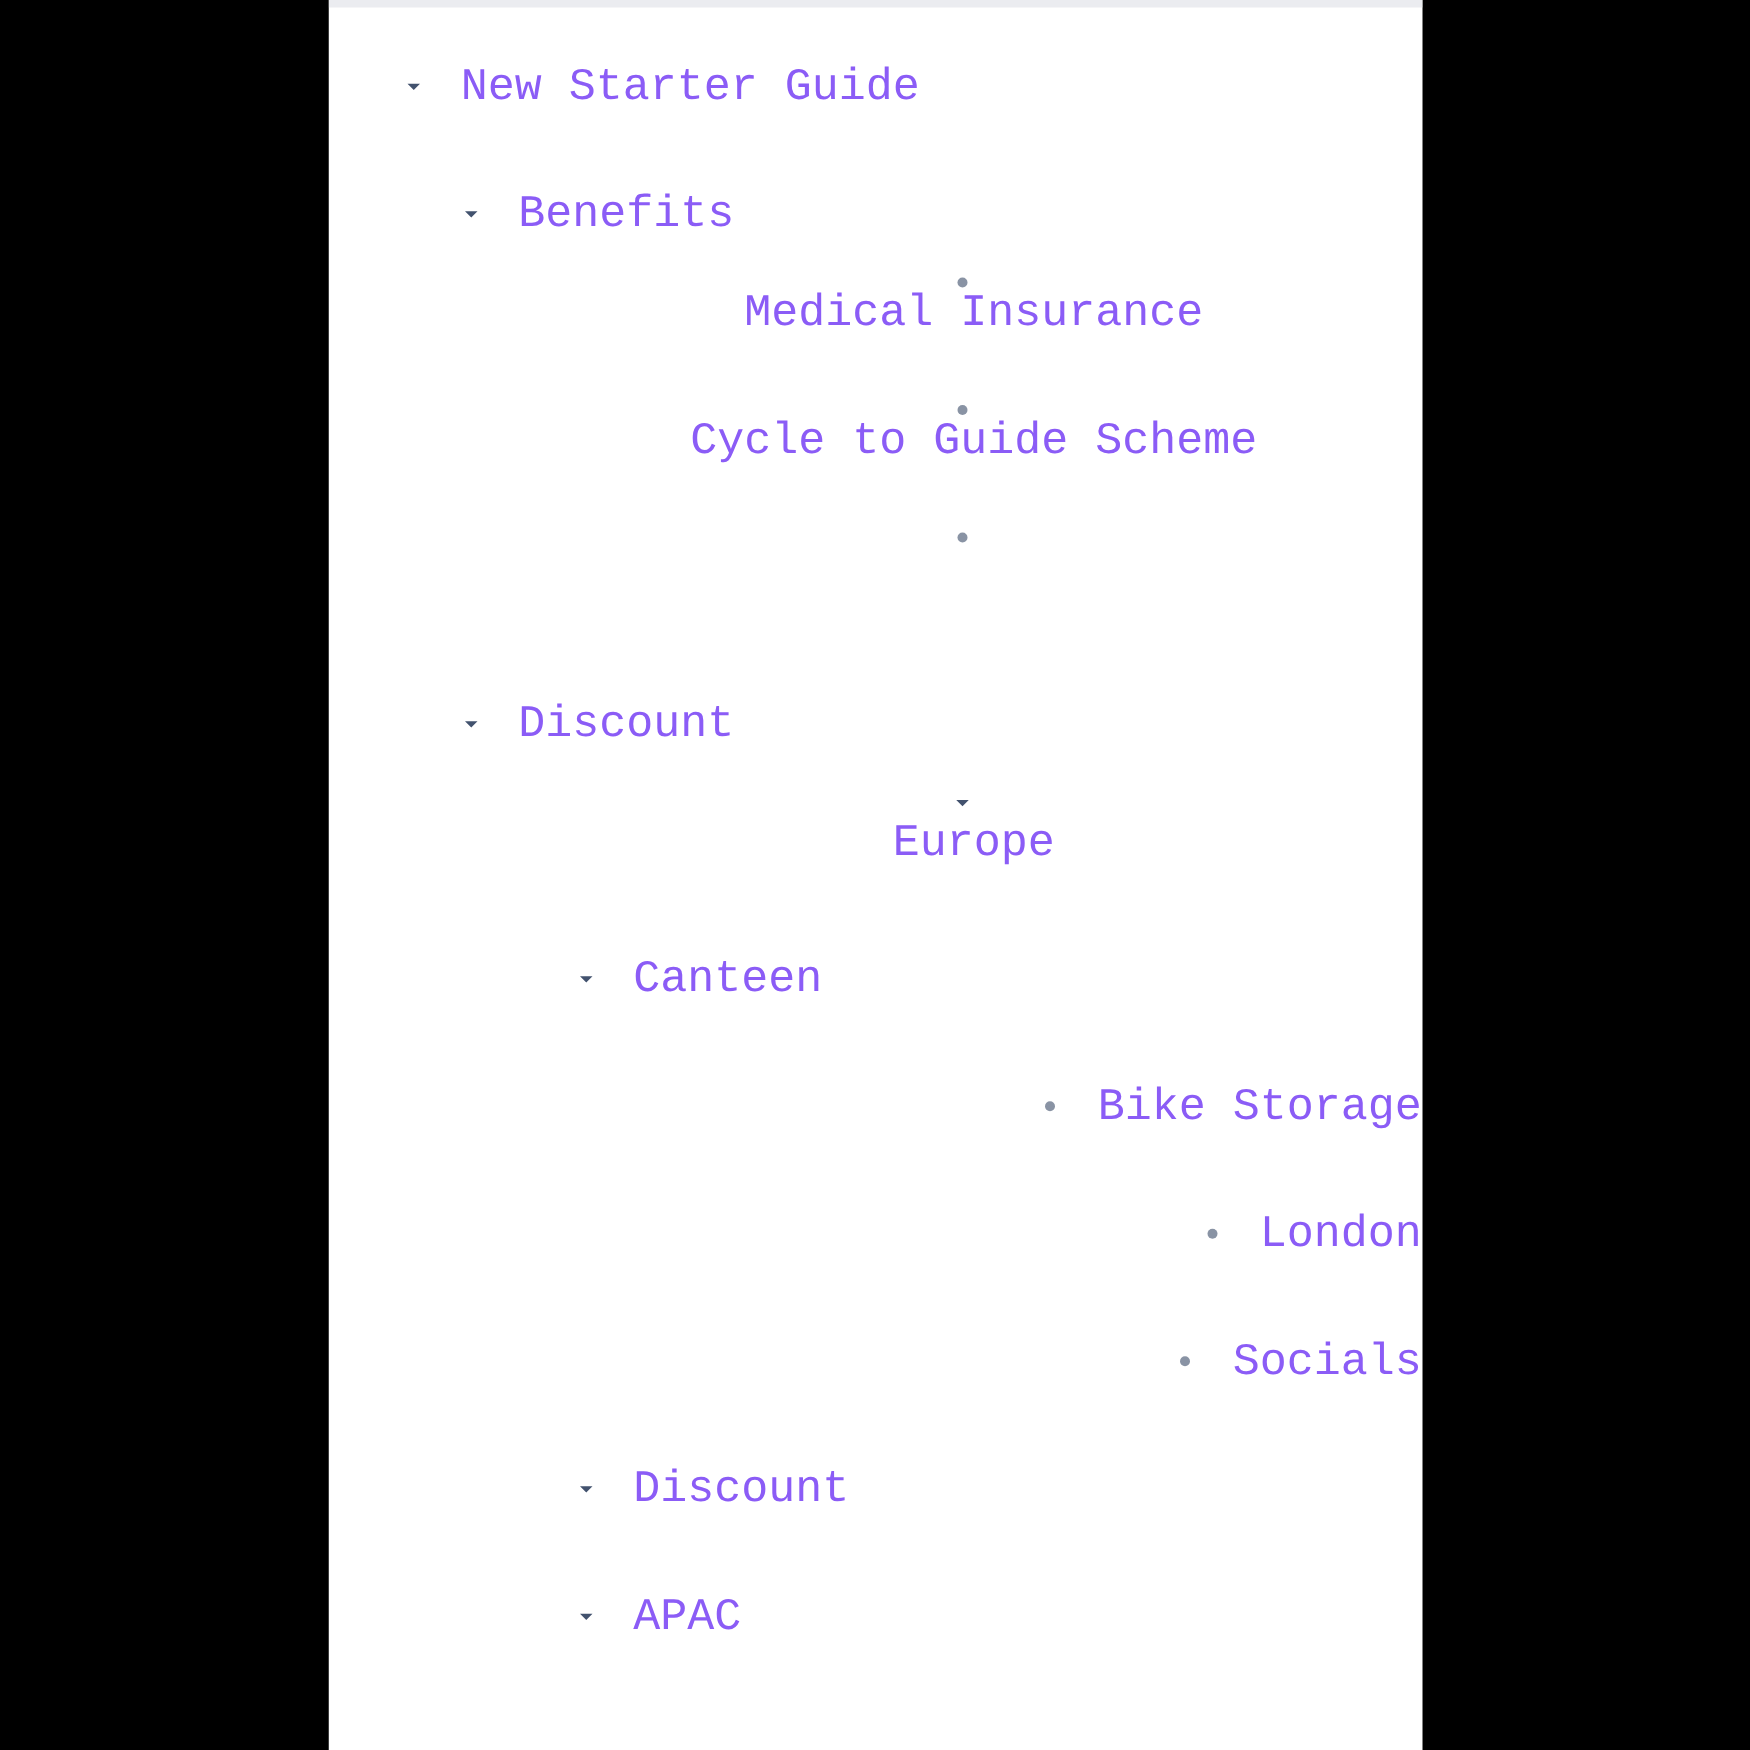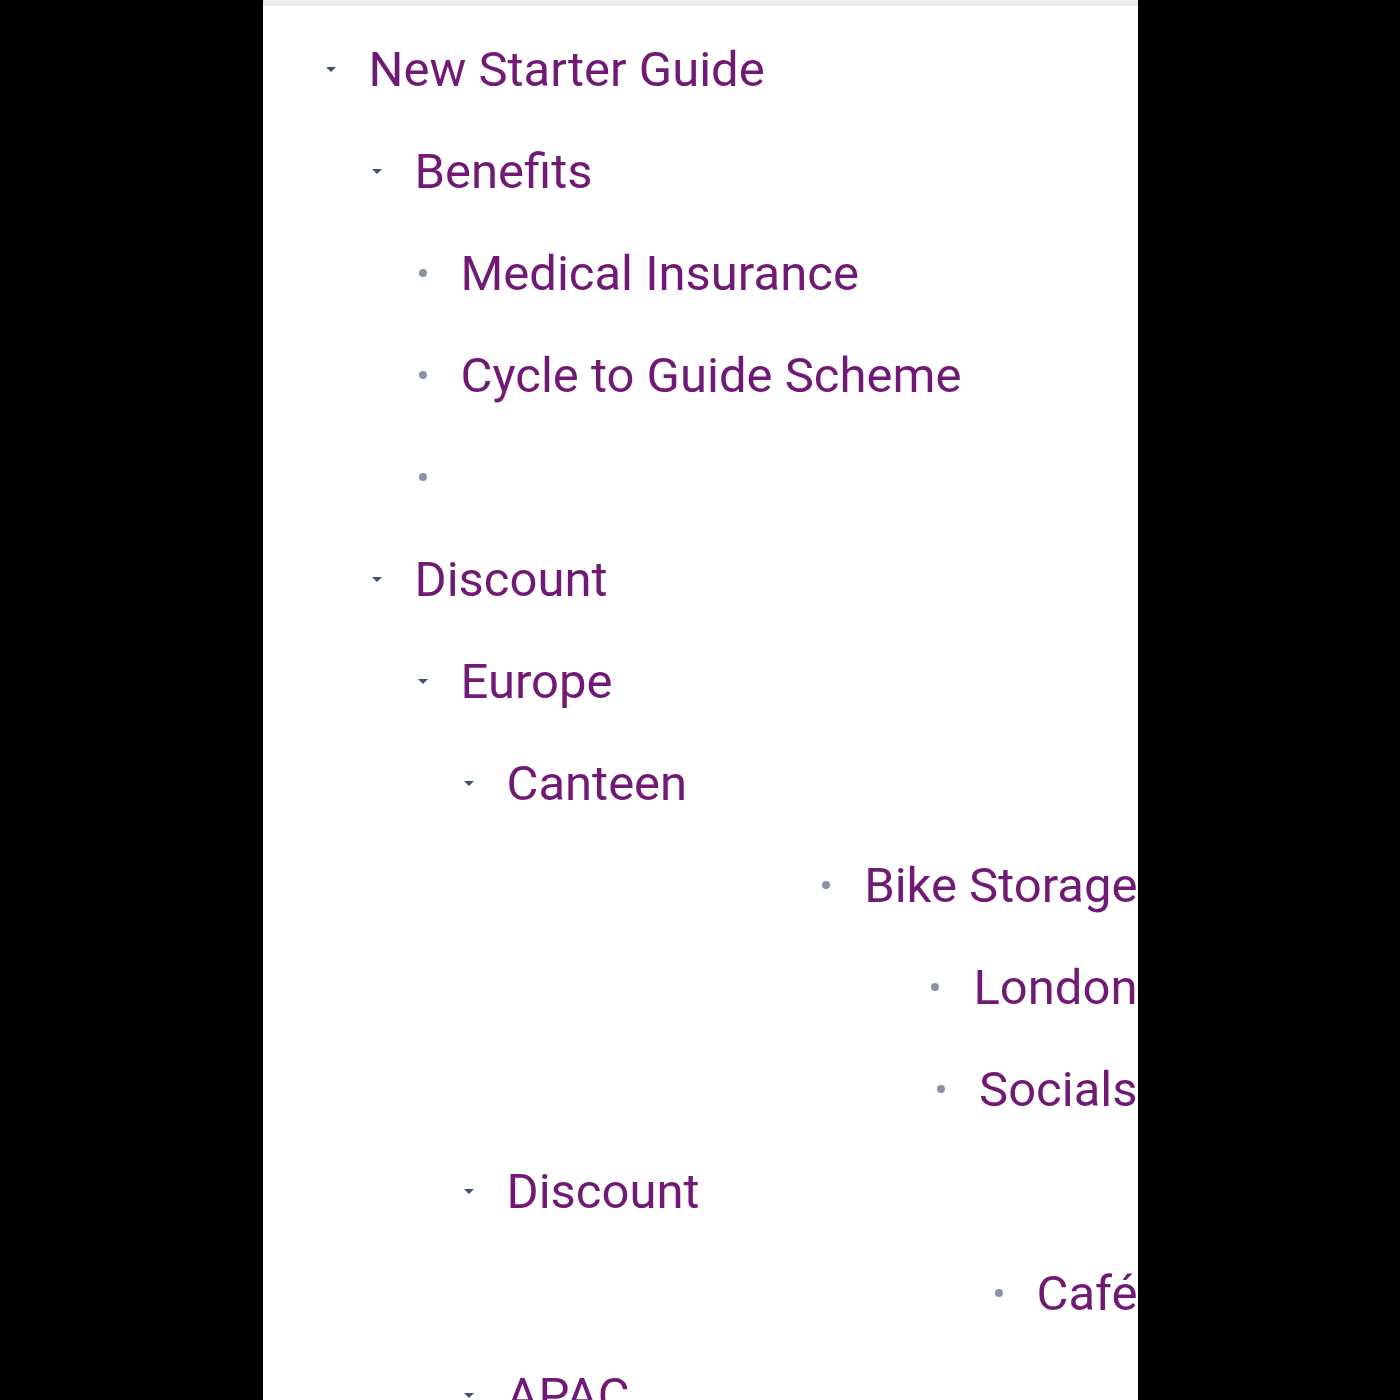--- a/index.html
+++ b/index.html
@@ -37,40 +37,41 @@
       cursor: pointer;
     }
     .tree-item .marker {
       width: 40px;
       display: flex;
       justify-content: center;
       align-items: center;
       flex-shrink: 0;
     }
     .tree-item .label {
-      color: #701a75;
-      font-size: 49px;
+      color: #8b5cf6;
+      font-size: 36px;
       font-weight: 400;
       white-space: nowrap;
       padding-left: 18px;
+      font-family: Liberation Mono, monospace;
     }
     .chevron-svg {
       width: 24px;
       height: 24px;
       fill: #42526e;
     }
     .bullet-dot {
       width: 8px;
       height: 8px;
       border-radius: 50%;
       background: #8993a4;
     }
     .depth0 { padding-left: 48px; }
     .depth1 { padding-left: 94px; }
-    .depth2 { padding-left: 140px; }
+    .depth2 { padding-left: 140px; flex-direction: column; }
     .depth3 { padding-left: 186px; }
     .depth4 { padding-left: 232px; justify-content: flex-end; }
   </style>
 </head>
 <body>
 
 <div class="panel">
   <div class="top-bar"></div>
   <div class="tree">
 
@@ -162,26 +163,20 @@
 
     <div class="tree-item depth3">
       <span class="marker">
         <svg class="chevron-svg" viewBox="0 0 24 24">
             <path d="M7 10l5 5 5-5z"></path>
           </svg>
       </span>
       <span class="label">Discount</span>
     </div>
 
-    <div class="tree-item depth4">
-      <span class="marker">
-        <span class="bullet-dot"></span>
-      </span>
-      <span class="label">Café</span>
-    </div>
 
     <div class="tree-item depth3">
       <span class="marker">
         <svg class="chevron-svg" viewBox="0 0 24 24">
             <path d="M7 10l5 5 5-5z"></path>
           </svg>
       </span>
       <span class="label">APAC</span>
     </div>
 

